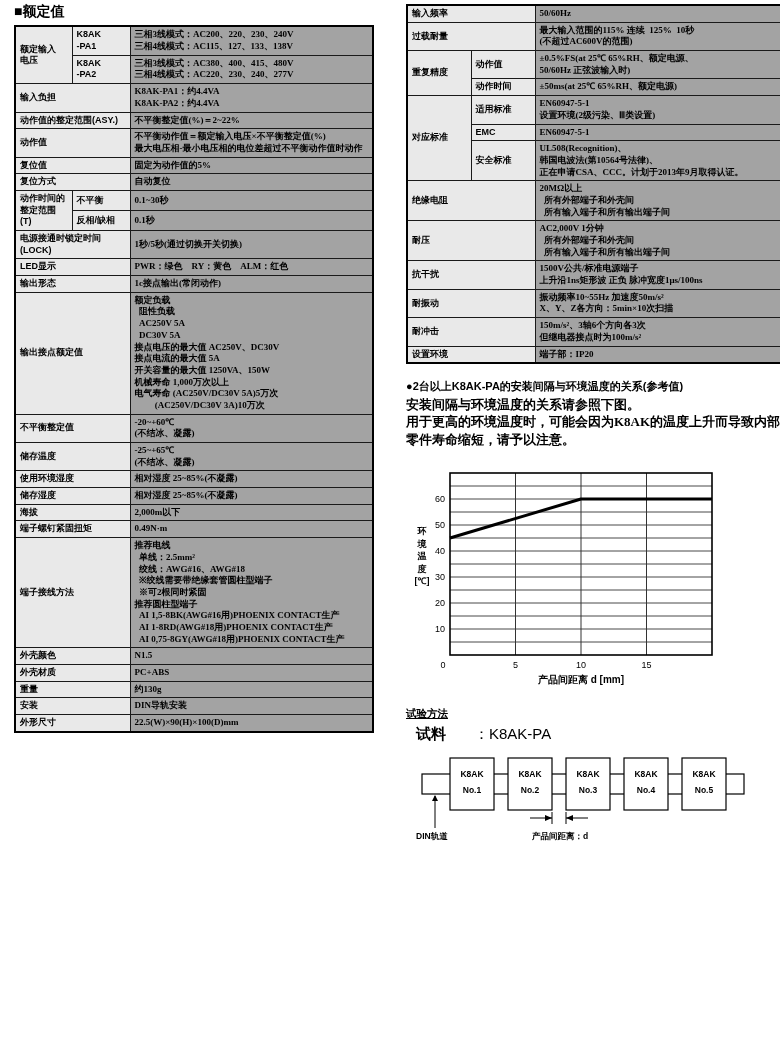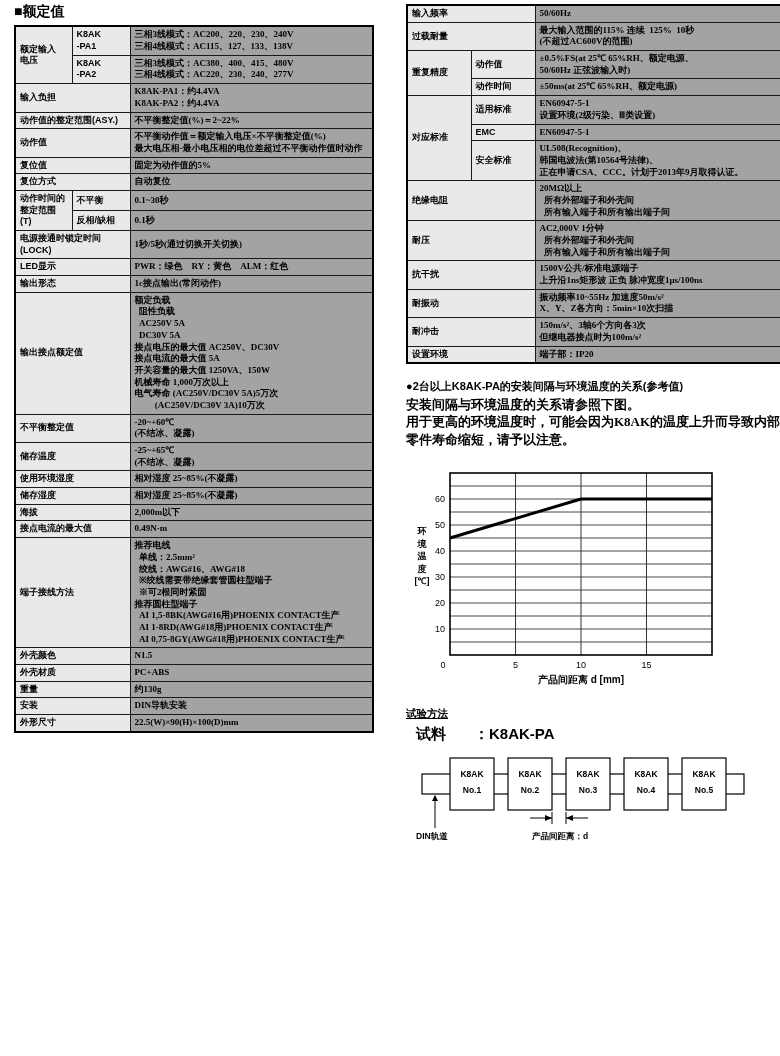--- a/index.html
+++ b/index.html
@@ -19,21 +19,21 @@
   td.lab{background:#e9e9e9;font-weight:bold;font-family:"Liberation Sans",sans-serif;}
   td.val{font-family:"Liberation Serif",serif;font-weight:bold;font-size:9.5px;background:#a3a3a3;}
   .note{margin-top:16px;}
   .note-heading{font-size:11px;font-weight:bold;line-height:1.25;}
   .note-body{font-family:"Liberation Serif",serif;font-size:13px;line-height:1.35;white-space:pre-line;margin-top:2px;font-weight:bold;}
   .chart-wrap{margin:14px 0 0 2px;}
   .tm{margin-top:8px;}
   .tm-title{font-size:10.5px;font-weight:bold;margin-bottom:2px;text-decoration:underline;}
   .tm-row{display:flex;font-size:15px;line-height:1.45;margin-left:10px;}
   .tm-lab{width:58px;font-weight:bold;}
-  .tm-val{font-weight:bold;}
+  .tm-val{font-weight:normal;}
   .diagram-wrap{margin-top:4px;margin-left:6px;}
 </style>
 </head>
 <body>
 
 <div class="page">
 
   <div class="col-left">
     <h2 class="sec">■额定值</h2>
     <table class="spec" id="rated-table">
@@ -132,21 +132,21 @@
           </tr>
           <tr>
             <td class="lab" colspan="2">储存湿度</td>
             <td class="val">相对湿度 25~85%(不凝露)</td>
           </tr>
           <tr>
             <td class="lab" colspan="2">海拔</td>
             <td class="val">2,000m以下</td>
           </tr>
           <tr>
-            <td class="lab" colspan="2">接点电流的最大值</td>
+            <td class="lab" colspan="2">端子螺钉紧固扭矩</td>
             <td class="val">0.49N·m</td>
           </tr>
           <tr>
             <td class="lab" colspan="2">端子接线方法</td>
             <td class="val">推荐电线
   单线：2.5mm²
   绞线：AWG#16、AWG#18
   ※绞线需要带绝缘套管圆柱型端子
   ※可2根同时紧固
 推荐圆柱型端子

